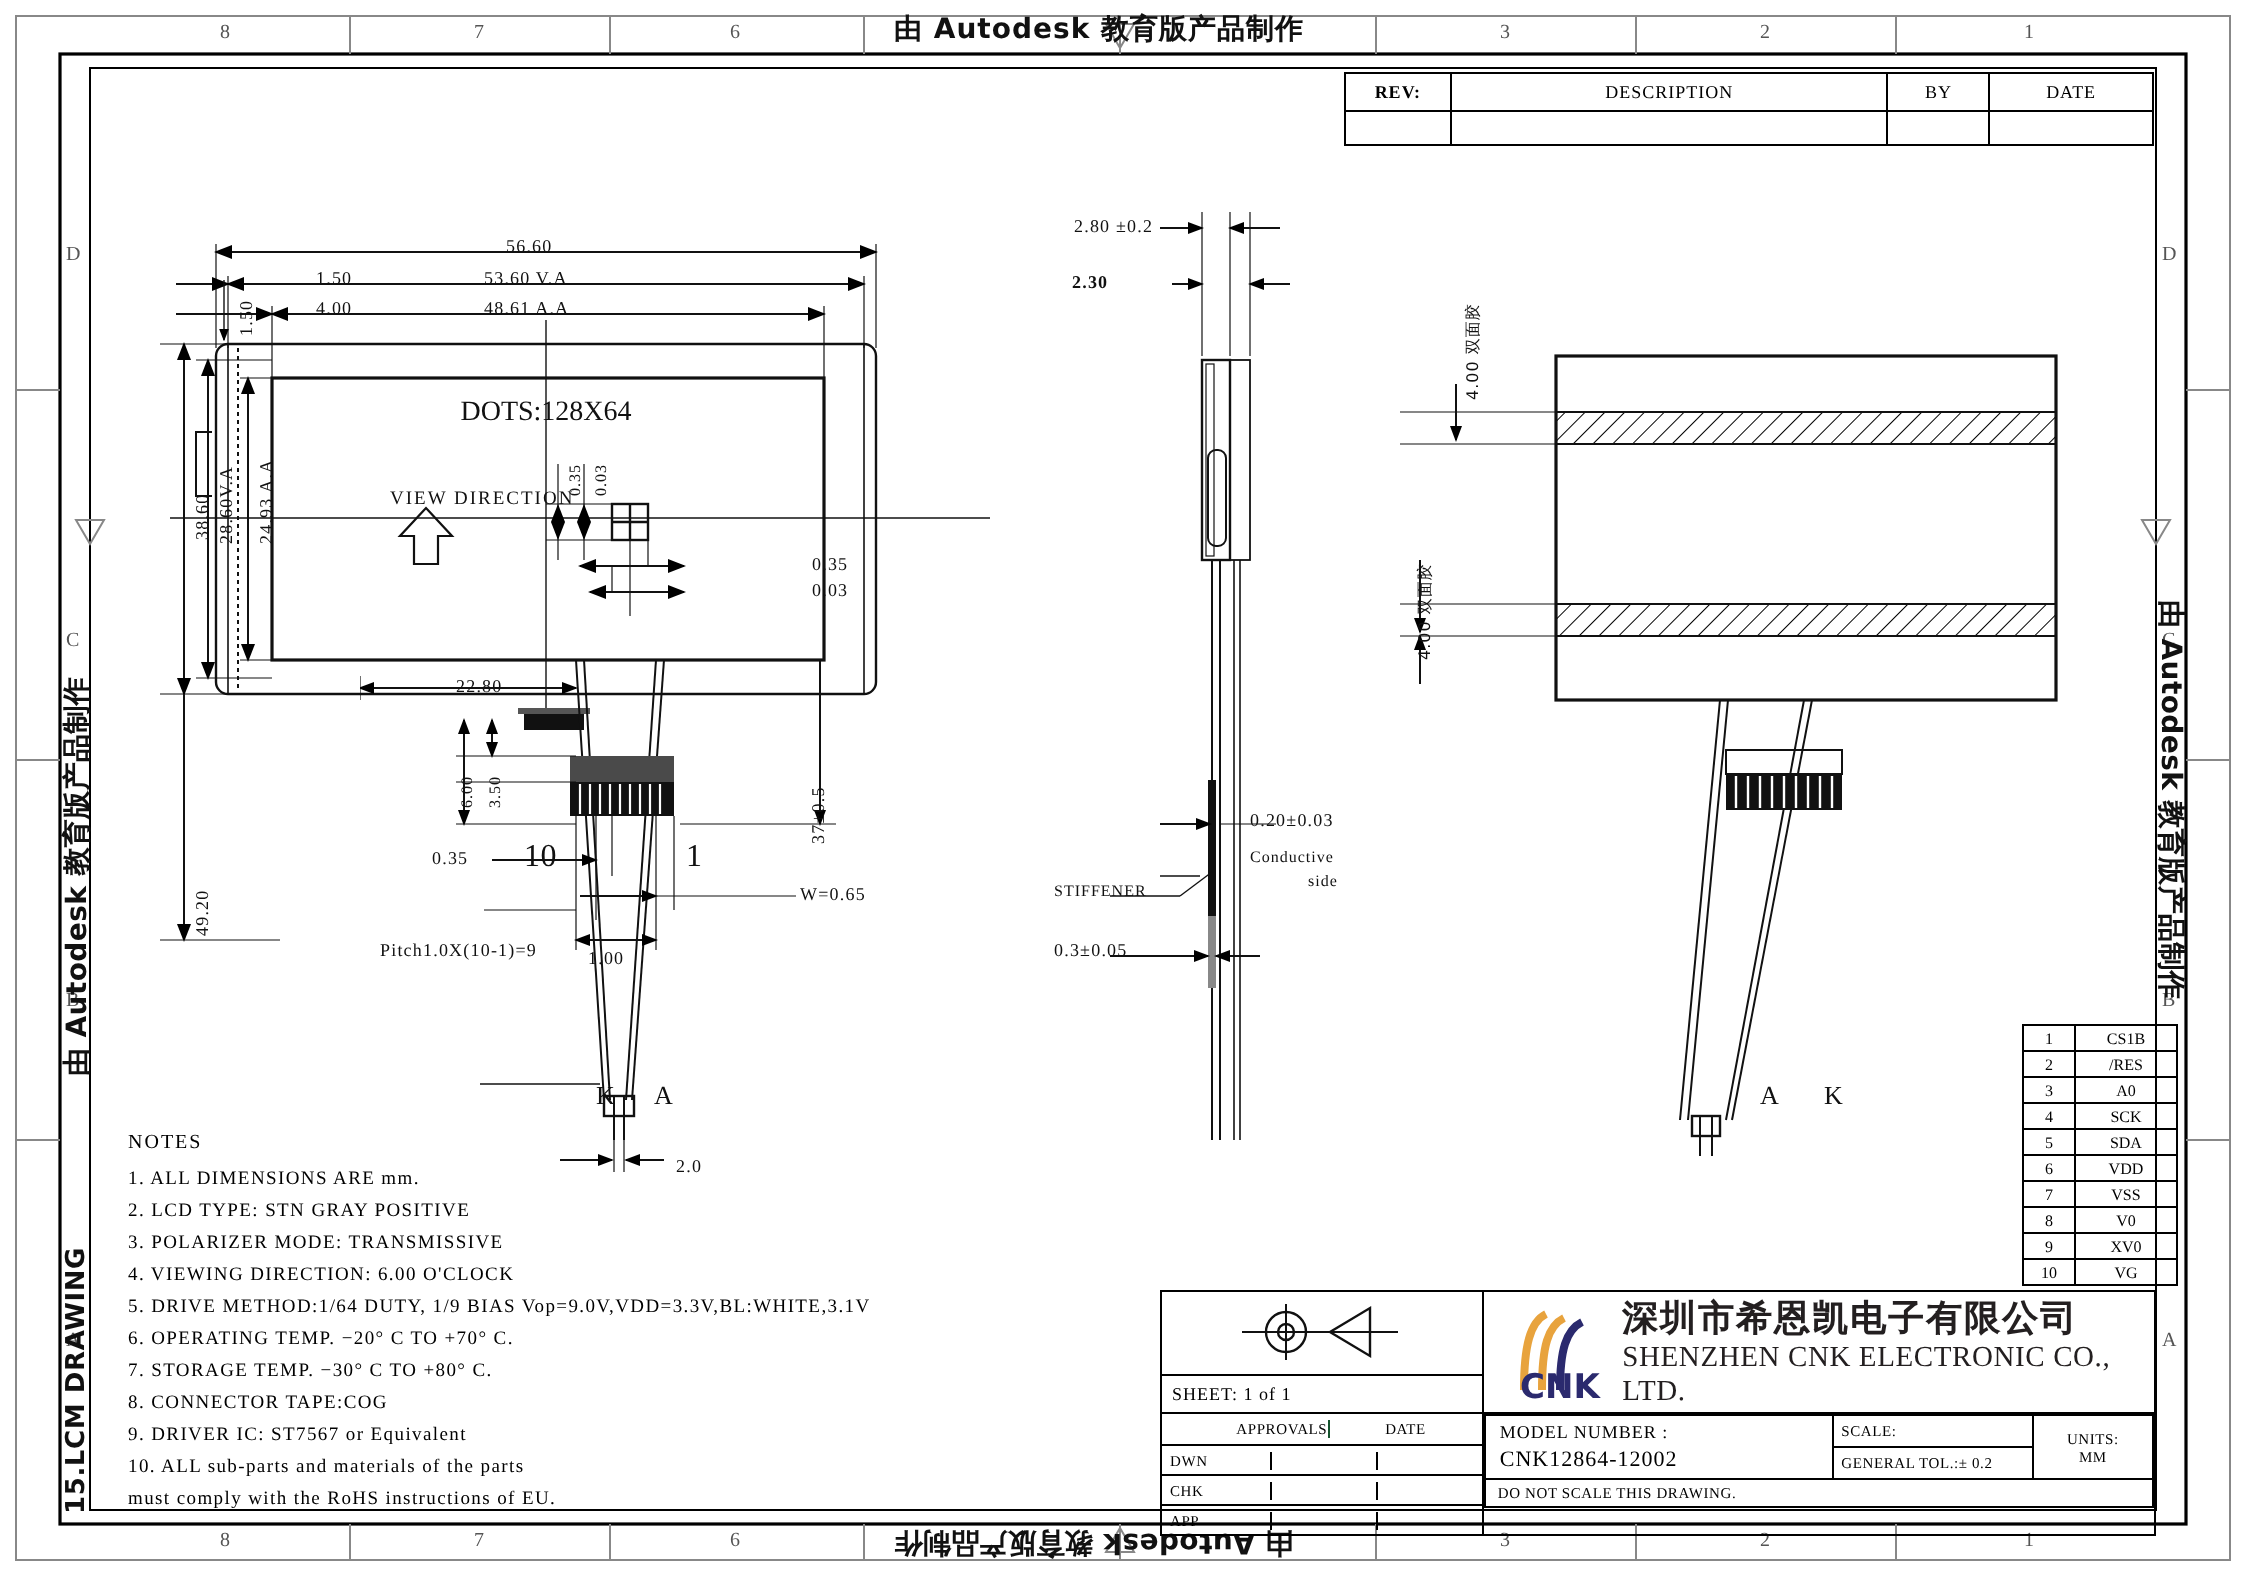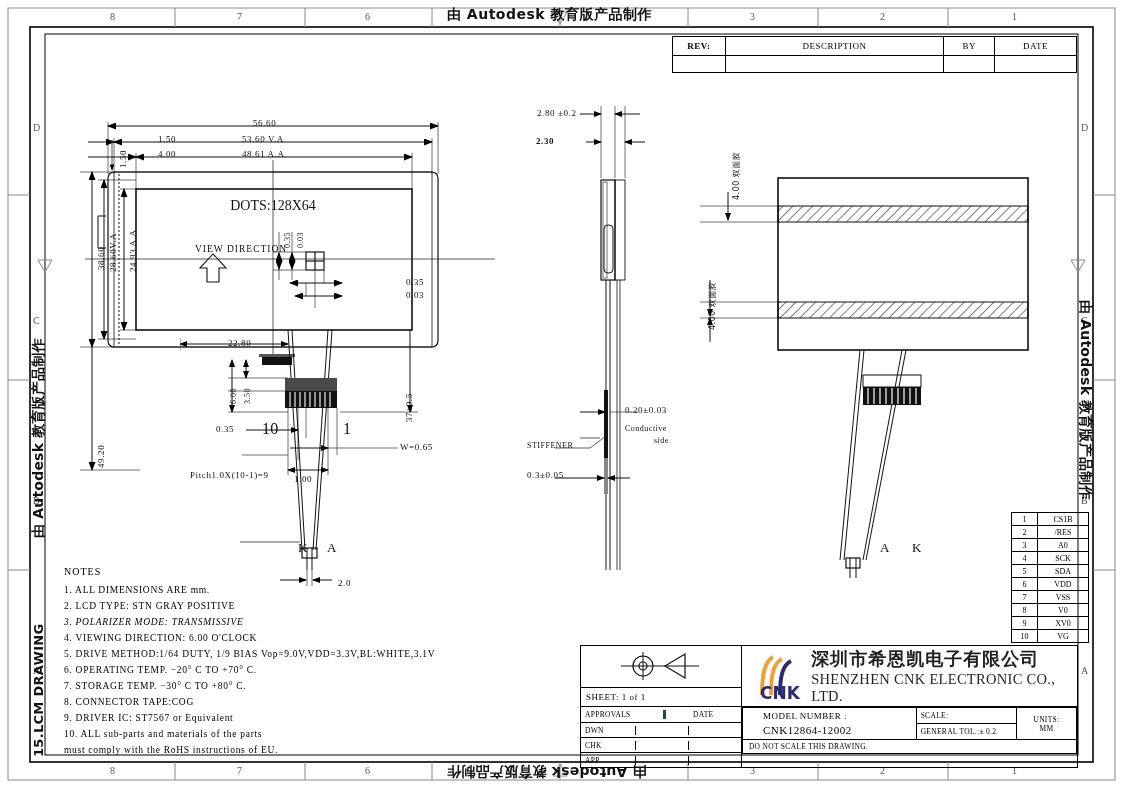--- a/index.html
+++ b/index.html
@@ -404,21 +404,21 @@
 
   <div class="t dim8 cn rot90" style="left:731px;top:200px;">4.00 双面胶</div>
   <div class="t dim8 cn rot90" style="left:707px;top:330px;">4.00 双面胶</div>
   <div class="t" style="left:880px;top:540px;font-size:13px;">A</div>
   <div class="t" style="left:912px;top:540px;font-size:13px;">K</div>
 
   <div class="abs" style="left:64px;top:566px;">
     <div class="notehd" style="margin-bottom:5px;">NOTES</div>
     <div class="note" style="line-height:16px;">1.  ALL DIMENSIONS ARE mm.</div>
     <div class="note" style="line-height:16px;">2.  LCD TYPE: STN GRAY POSITIVE</div>
-    <div class="note" style="line-height:16px;font-style:italic;">3.  POLARIZER MODE: TRANSMISSIVE</div>
+    <div class="note" style="line-height:16px;">3.  POLARIZER MODE: TRANSMISSIVE</div>
     <div class="note" style="line-height:16px;">4.  VIEWING DIRECTION: 6.00 O'CLOCK</div>
     <div class="note" style="line-height:16px;">5.  DRIVE METHOD:1/64 DUTY, 1/9 BIAS Vop=9.0V,VDD=3.3V,BL:WHITE,3.1V</div>
     <div class="note" style="line-height:16px;">6.  OPERATING TEMP. −20° C TO +70° C.</div>
     <div class="note" style="line-height:16px;">7.  STORAGE TEMP. −30° C TO +80° C.</div>
     <div class="note" style="line-height:16px;">8.  CONNECTOR TAPE:COG</div>
     <div class="note" style="line-height:16px;">9.  DRIVER IC: ST7567 or Equivalent</div>
     <div class="note" style="line-height:16px;">10. ALL sub-parts and materials of the parts</div>
     <div class="note" style="line-height:16px;">     must comply with the RoHS instructions of EU.</div>
   </div>
 
@@ -502,35 +502,35 @@
       <tr>
         <td style="height:17px;text-align:left;padding-left:5px;">
           <span class="tb">SHEET:  1 of  1</span>
         </td>
       </tr>
       <tr>
         <td style="height:15px;padding:0;">
           <table class="grid" style="width:100%;border:none;">
             <tbody>
                   <tr>
-              <td style="width:52%;border:none;border-right:3px solid #14532d;text-align:left;padding-left:4px;">
+              <td style="width:52%;border:none;border-right:1px solid #14532d;text-align:right;padding-left:4px;">
                 <span class="tbsm">APPROVALS</span>
               </td>
               <td style="width:48%;border:none;">
                 <span class="tbsm">DATE</span>
               </td>
             </tr>
           </tbody>
               </table>
         </td>
         <td rowspan="4" style="padding:0;vertical-align:top;">
           <table class="grid" style="width:100%;height:100%;">
             <tbody>
                   <tr>
-              <td rowspan="2" style="width:52%;text-align:left;padding-left:20px;vertical-align:middle;">
+              <td rowspan="2" style="width:52%;text-align:left;padding-left:7px;vertical-align:middle;">
                 <div class="tb" style="margin-bottom:3px;">MODEL NUMBER :</div>
                 <div style="font-size:11px;letter-spacing:.5px;">CNK12864-12002</div>
               </td>
               <td style="width:30%;height:15px;text-align:left;padding-left:4px;">
                 <span class="tbsm">SCALE:</span>
               </td>
               <td rowspan="2" style="width:18%;vertical-align:middle;">
                 <div class="tbsm">UNITS:</div>
                 <div class="tbsm">MM</div>
               </td>

